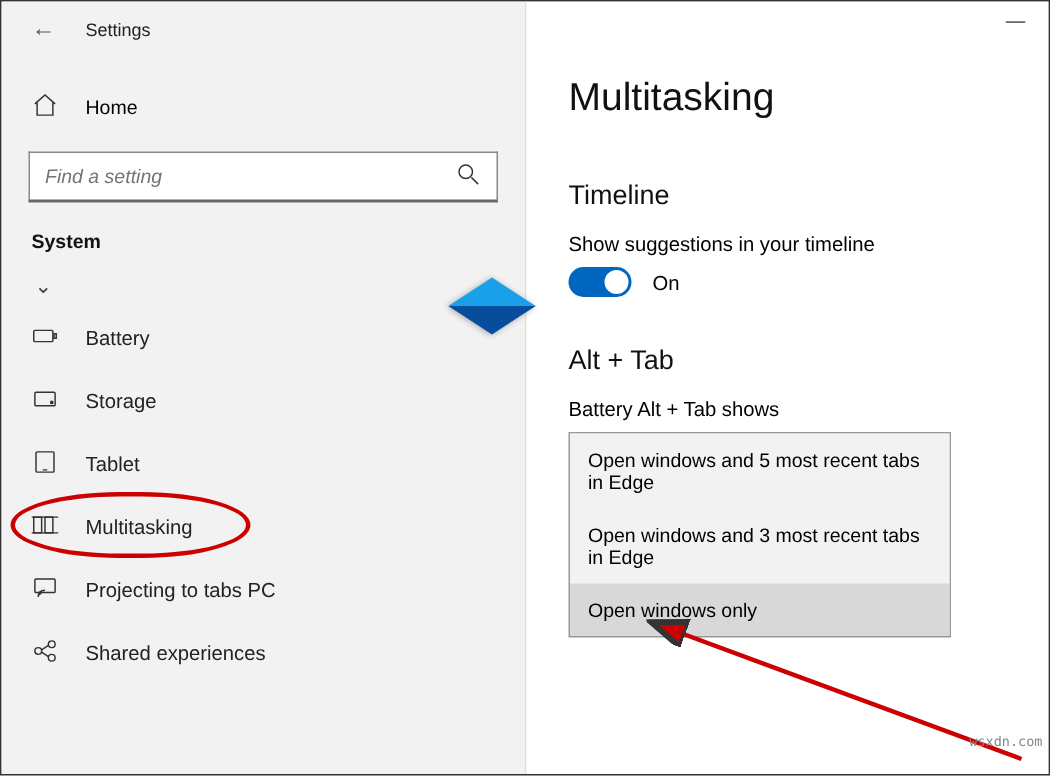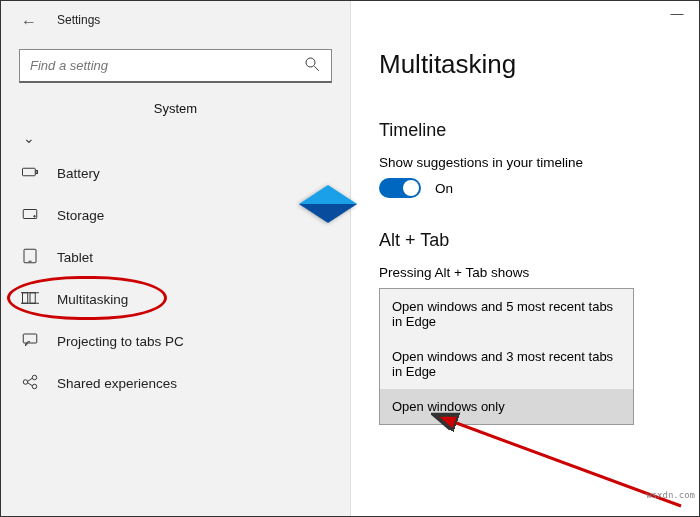--- a/index.html
+++ b/index.html
@@ -60,24 +60,23 @@
       border: none;
       outline: none;
       font-size: 13px;
       color: #666;
       font-style: italic;
       background: transparent;
     }
     .search-box .search-ic { color: #666; font-size: 14px; }
     .section-label {
       padding: 6px 20px;
-      font-weight: 400;
+      font-weight: 700;
       font-size: 13px;
       color: #111;
-      text-align: center;
     }
     .nav-list { display: flex; flex-direction: column; }
     .nav-item {
       display: flex;
       align-items: center;
       height: 42px;
       padding: 0 20px;
       gap: 18px;
       cursor: pointer;
       position: relative;
@@ -177,20 +176,28 @@
 </head>
 <body>
 
 <div class="app">
   <aside class="sidebar">
     <div class="titlebar">
       <span class="back-btn">←</span>
       <span class="title-label">Settings</span>
     </div>
 
+    <div class="home-row">
+      <span class="icon">
+        <svg viewBox="0 0 24 24">
+            <path d="M3 11 L12 3 L21 11 M5 10 V21 H19 V10"></path>
+          </svg>
+      </span>
+      <span class="label">Home</span>
+    </div>
 
     <div class="search-box">
       <input type="text" placeholder="Find a setting" style="">
       <span class="search-ic">
         <svg viewBox="0 0 24 24">
             <circle cx="10" cy="10" r="6"></circle>
             <line x1="15" y1="15" x2="21" y2="21"></line>
           </svg>
       </span>
     </div>
@@ -269,21 +276,21 @@
     <h1>Multitasking</h1>
 
     <h2>Timeline</h2>
     <div class="setting-text">Show suggestions in your timeline</div>
     <div class="toggle-row">
       <div class="toggle"></div>
       <span class="toggle-label">On</span>
     </div>
 
     <h2>Alt + Tab</h2>
-    <div class="setting-text">Pressing Alt + Tab shows</div>
+    <div class="setting-text">Battery Alt + Tab shows</div>
     <div class="dropdown-box">
       <div class="opt">Open windows and 5 most recent tabs in Edge</div>
       <div class="opt">Open windows and 3 most recent tabs in Edge</div>
       <div class="opt sel">Open windows only</div>
     </div>
 
     <svg class="arrow" style="left:80px; top:410px; width:260px; height:100px; position:absolute;" viewBox="0 0 260 100">
       <defs>
           <marker id="ah" markerWidth="10" markerHeight="10" refX="2" refY="3" orient="auto">
             <path d="M0,0 L0,6 L8,3 z" fill="#cc0000"></path>

